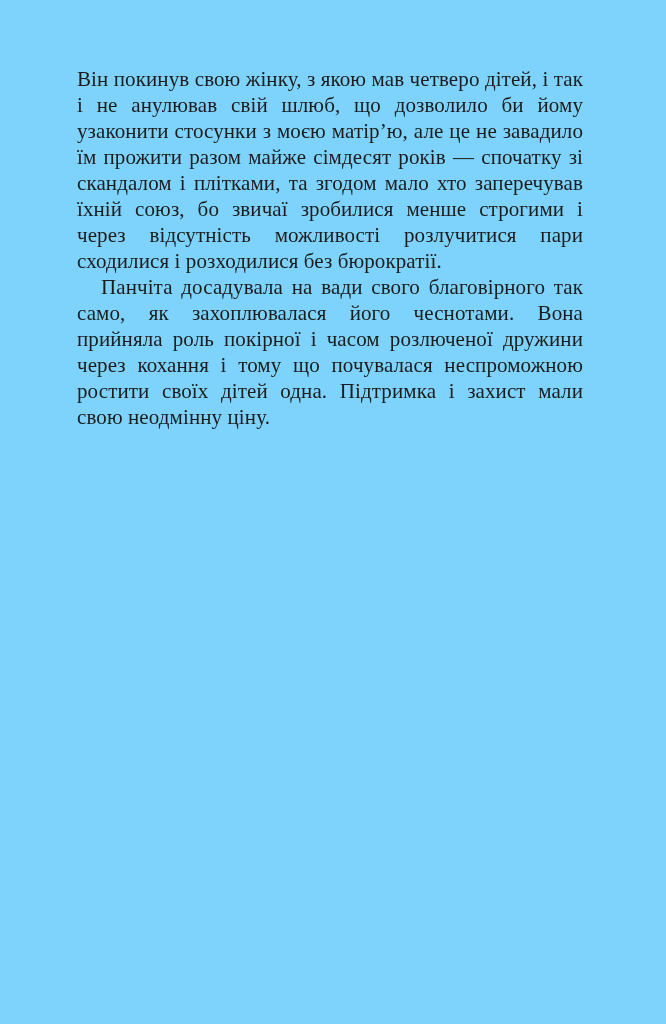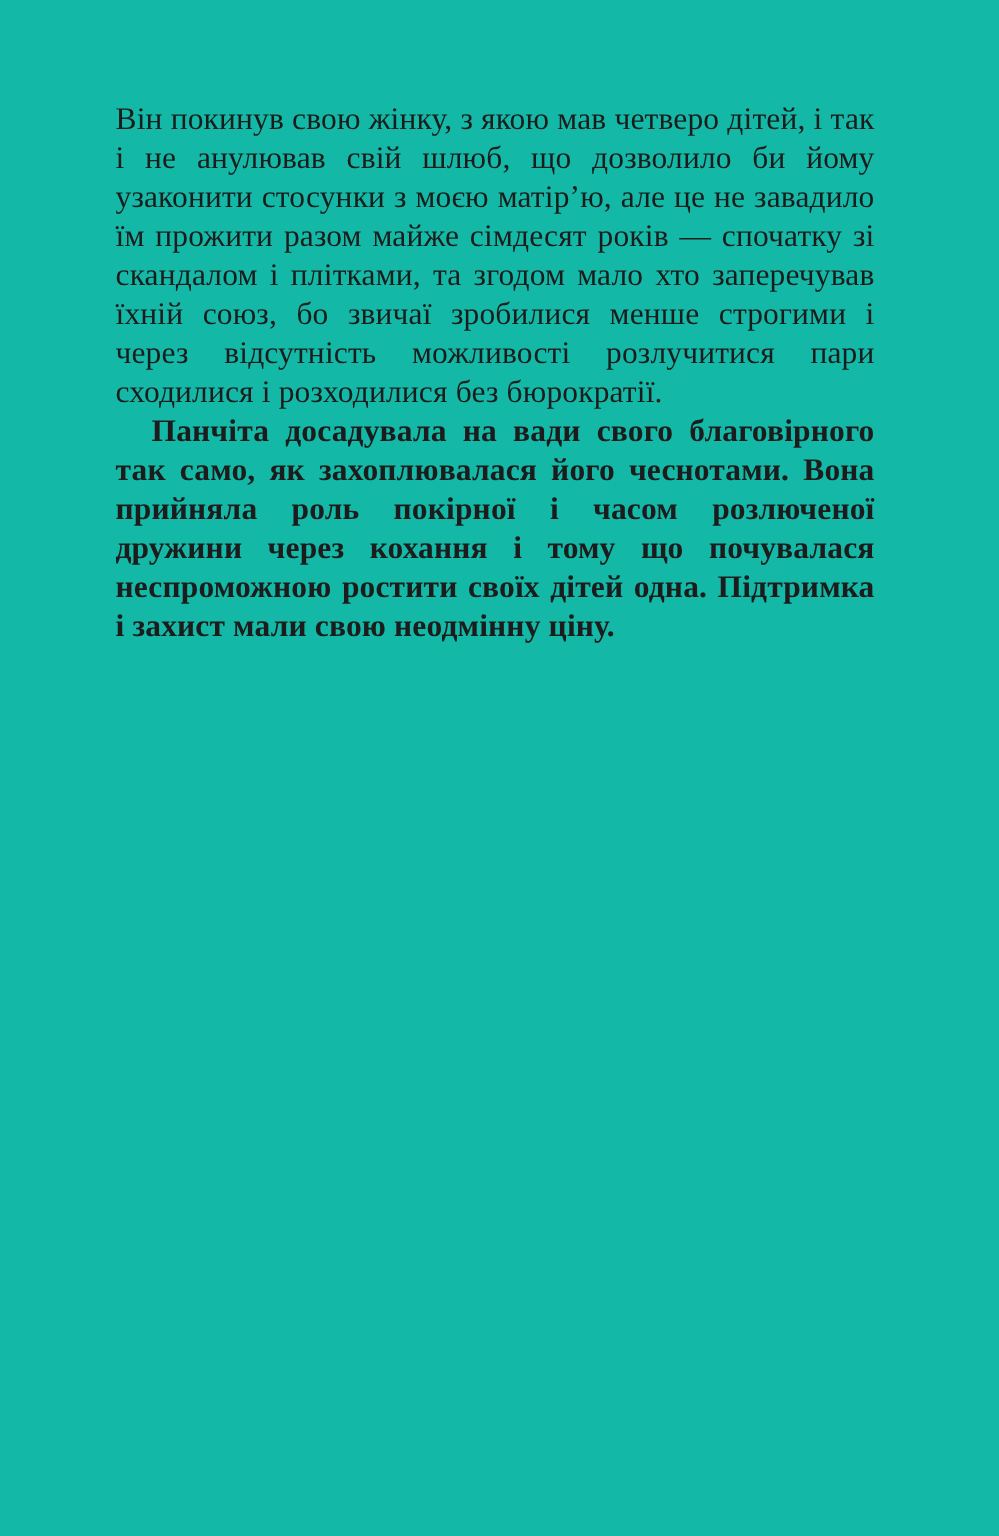--- a/index.html
+++ b/index.html
@@ -4,42 +4,41 @@
 <style>
   html, body {
     margin: 0;
     padding: 0;
     background: #ffffff;
   }
   .page {
     position: relative;
     width: 666px;
     height: 1024px;
-    background: #14b8a6;
+    background: #7dd3fc;
     overflow: hidden;
   }
   .text-block {
     position: absolute;
     left: 77px;
     top: 66px;
     width: 506px;
     font-family: "Liberation Serif", "DejaVu Serif", serif;
     font-size: 21px;
     line-height: 26px;
     color: #1c1c1c;
     text-align: justify;
     letter-spacing: 0.1px;
   }
   .text-block p {
     margin: 0;
     padding: 0;
   }
   .text-block p.indented {
     text-indent: 24px;
-    font-weight: bold;
   }
 </style>
 </head>
 <body>
 
 <div class="page">
   <div class="text-block">
     <p>Він покинув свою жінку, з якою мав четверо дітей, і так і не анулював свій шлюб, що дозволило би йому узаконити стосунки з моєю матір’ю, але це не завадило їм прожити разом майже сімдесят років — спочатку зі скандалом і плітками, та згодом мало хто заперечував їхній союз, бо звичаї зробилися менше строгими і через відсутність можливості розлучитися пари сходилися і розходилися без бюрократії.</p>
     <p class="indented">Панчіта досадувала на вади свого благовірного так само, як захоплювалася його чеснотами. Вона прийняла роль покірної і часом розлюченої дружини через кохання і тому що почувалася неспроможною ростити своїх дітей одна. Підтримка і захист мали свою неодмінну ціну.</p>
   </div>

